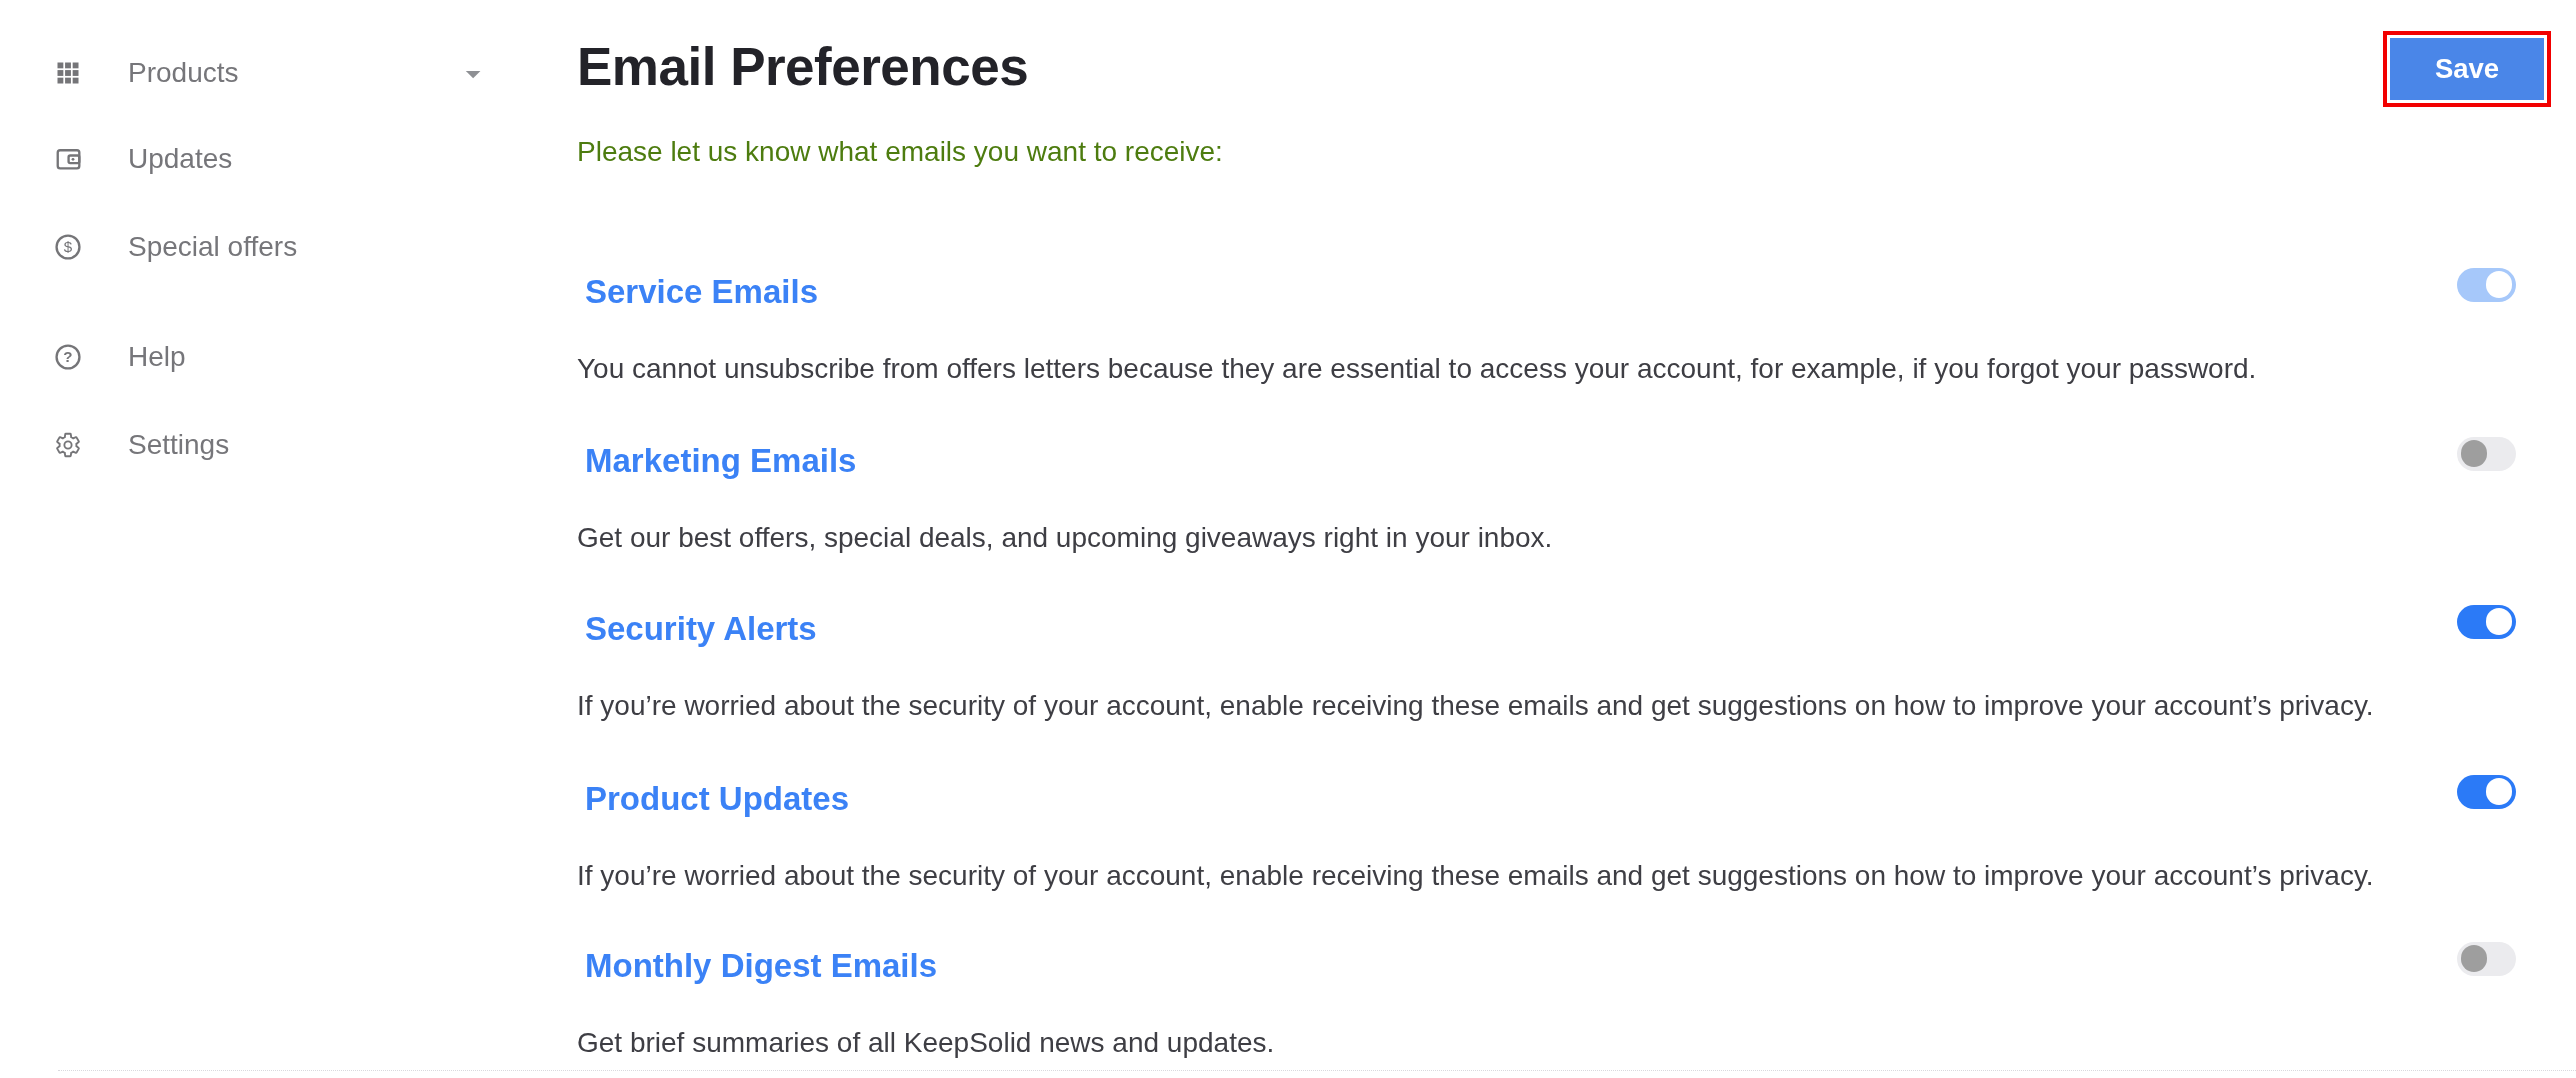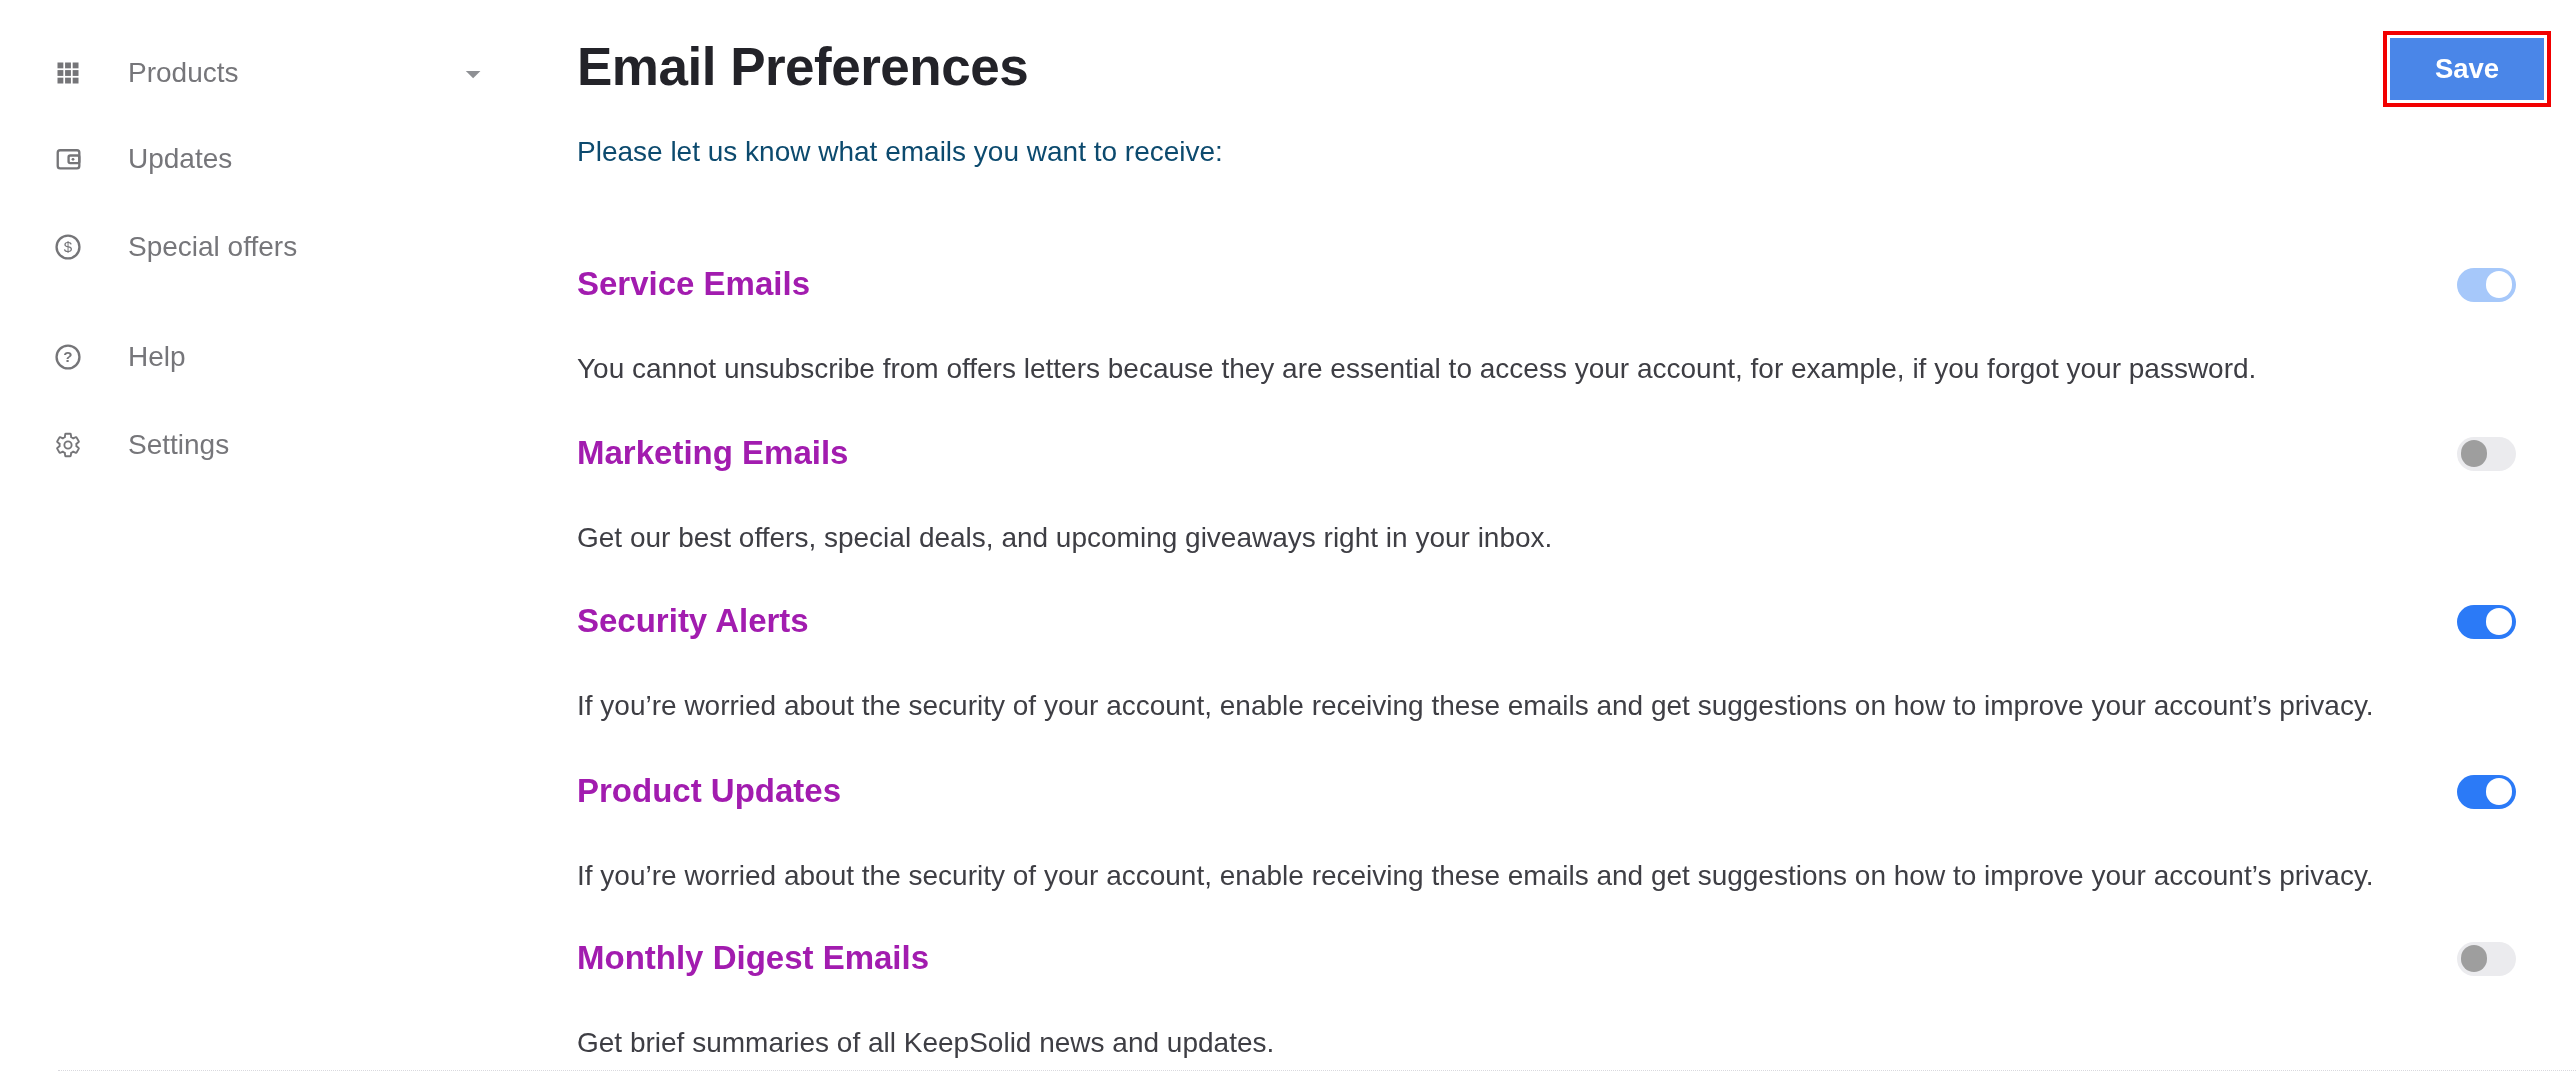--- a/index.html
+++ b/index.html
@@ -12,24 +12,24 @@
   
   .sidebar{position:absolute;left:0;top:0;width:495px;height:1078px;background:#ffffff;}
   .side-item{position:absolute;left:53px;height:40px;display:flex;align-items:center;cursor:pointer;gap:20px;}
   .side-item .ico{width:29px;height:29px;flex:0 0 29px;display:flex;align-items:center;justify-content:center;}
   .side-item .lbl{margin-left:26px;font-size:28px;color:#76767a;white-space:nowrap;}
   .side-caret{position:absolute;left:411px;top:16.5px;}
 
   
   .main{position:absolute;left:577px;top:0;width:1958px;height:1078px;}
   .page-title{position:absolute;left:0;top:35px;margin:0;font-size:53px;line-height:64px;font-weight:bold;color:#232329;letter-spacing:-0.5px;}
-  .page-subtitle{position:absolute;left:0;top:132px;margin:0;font-size:28px;line-height:40px;color:#0c4a6e;}
+  .page-subtitle{position:absolute;left:0;top:132px;margin:0;font-size:28px;line-height:40px;color:#4d7c0f;}
 
   .pref-row{position:absolute;left:0;width:1958px;height:165px;}
-  .pref-name{position:absolute;left:0;top:0;margin:0;font-size:33px;line-height:40px;font-weight:bold;color:#a21caf;text-align:right;}
+  .pref-name{position:absolute;left:0;top:0;margin:8px;font-size:33px;line-height:40px;font-weight:bold;color:#3b82f6;text-align:right;}
   .pref-desc{position:absolute;left:0;top:85px;margin:0;font-size:28px;line-height:40px;color:#3e3e44;white-space:nowrap;}
 
   
   .toggle{position:absolute;right:19px;top:3.7px;width:59px;height:34px;border-radius:17.4px;cursor:pointer;}
   .toggle .knob{position:absolute;top:3.7px;width:26.6px;height:26.6px;border-radius:50%;}
   .toggle[data-state="on"]{background:#2b7af7;}
   .toggle[data-state="on"] .knob{right:3.7px;background:#ffffff;}
   .toggle[data-state="on-disabled"]{background:#a6c8fa;}
   .toggle[data-state="on-disabled"] .knob{right:3.7px;background:#ffffff;}
   .toggle[data-state="off"]{background:#ebebee;}

